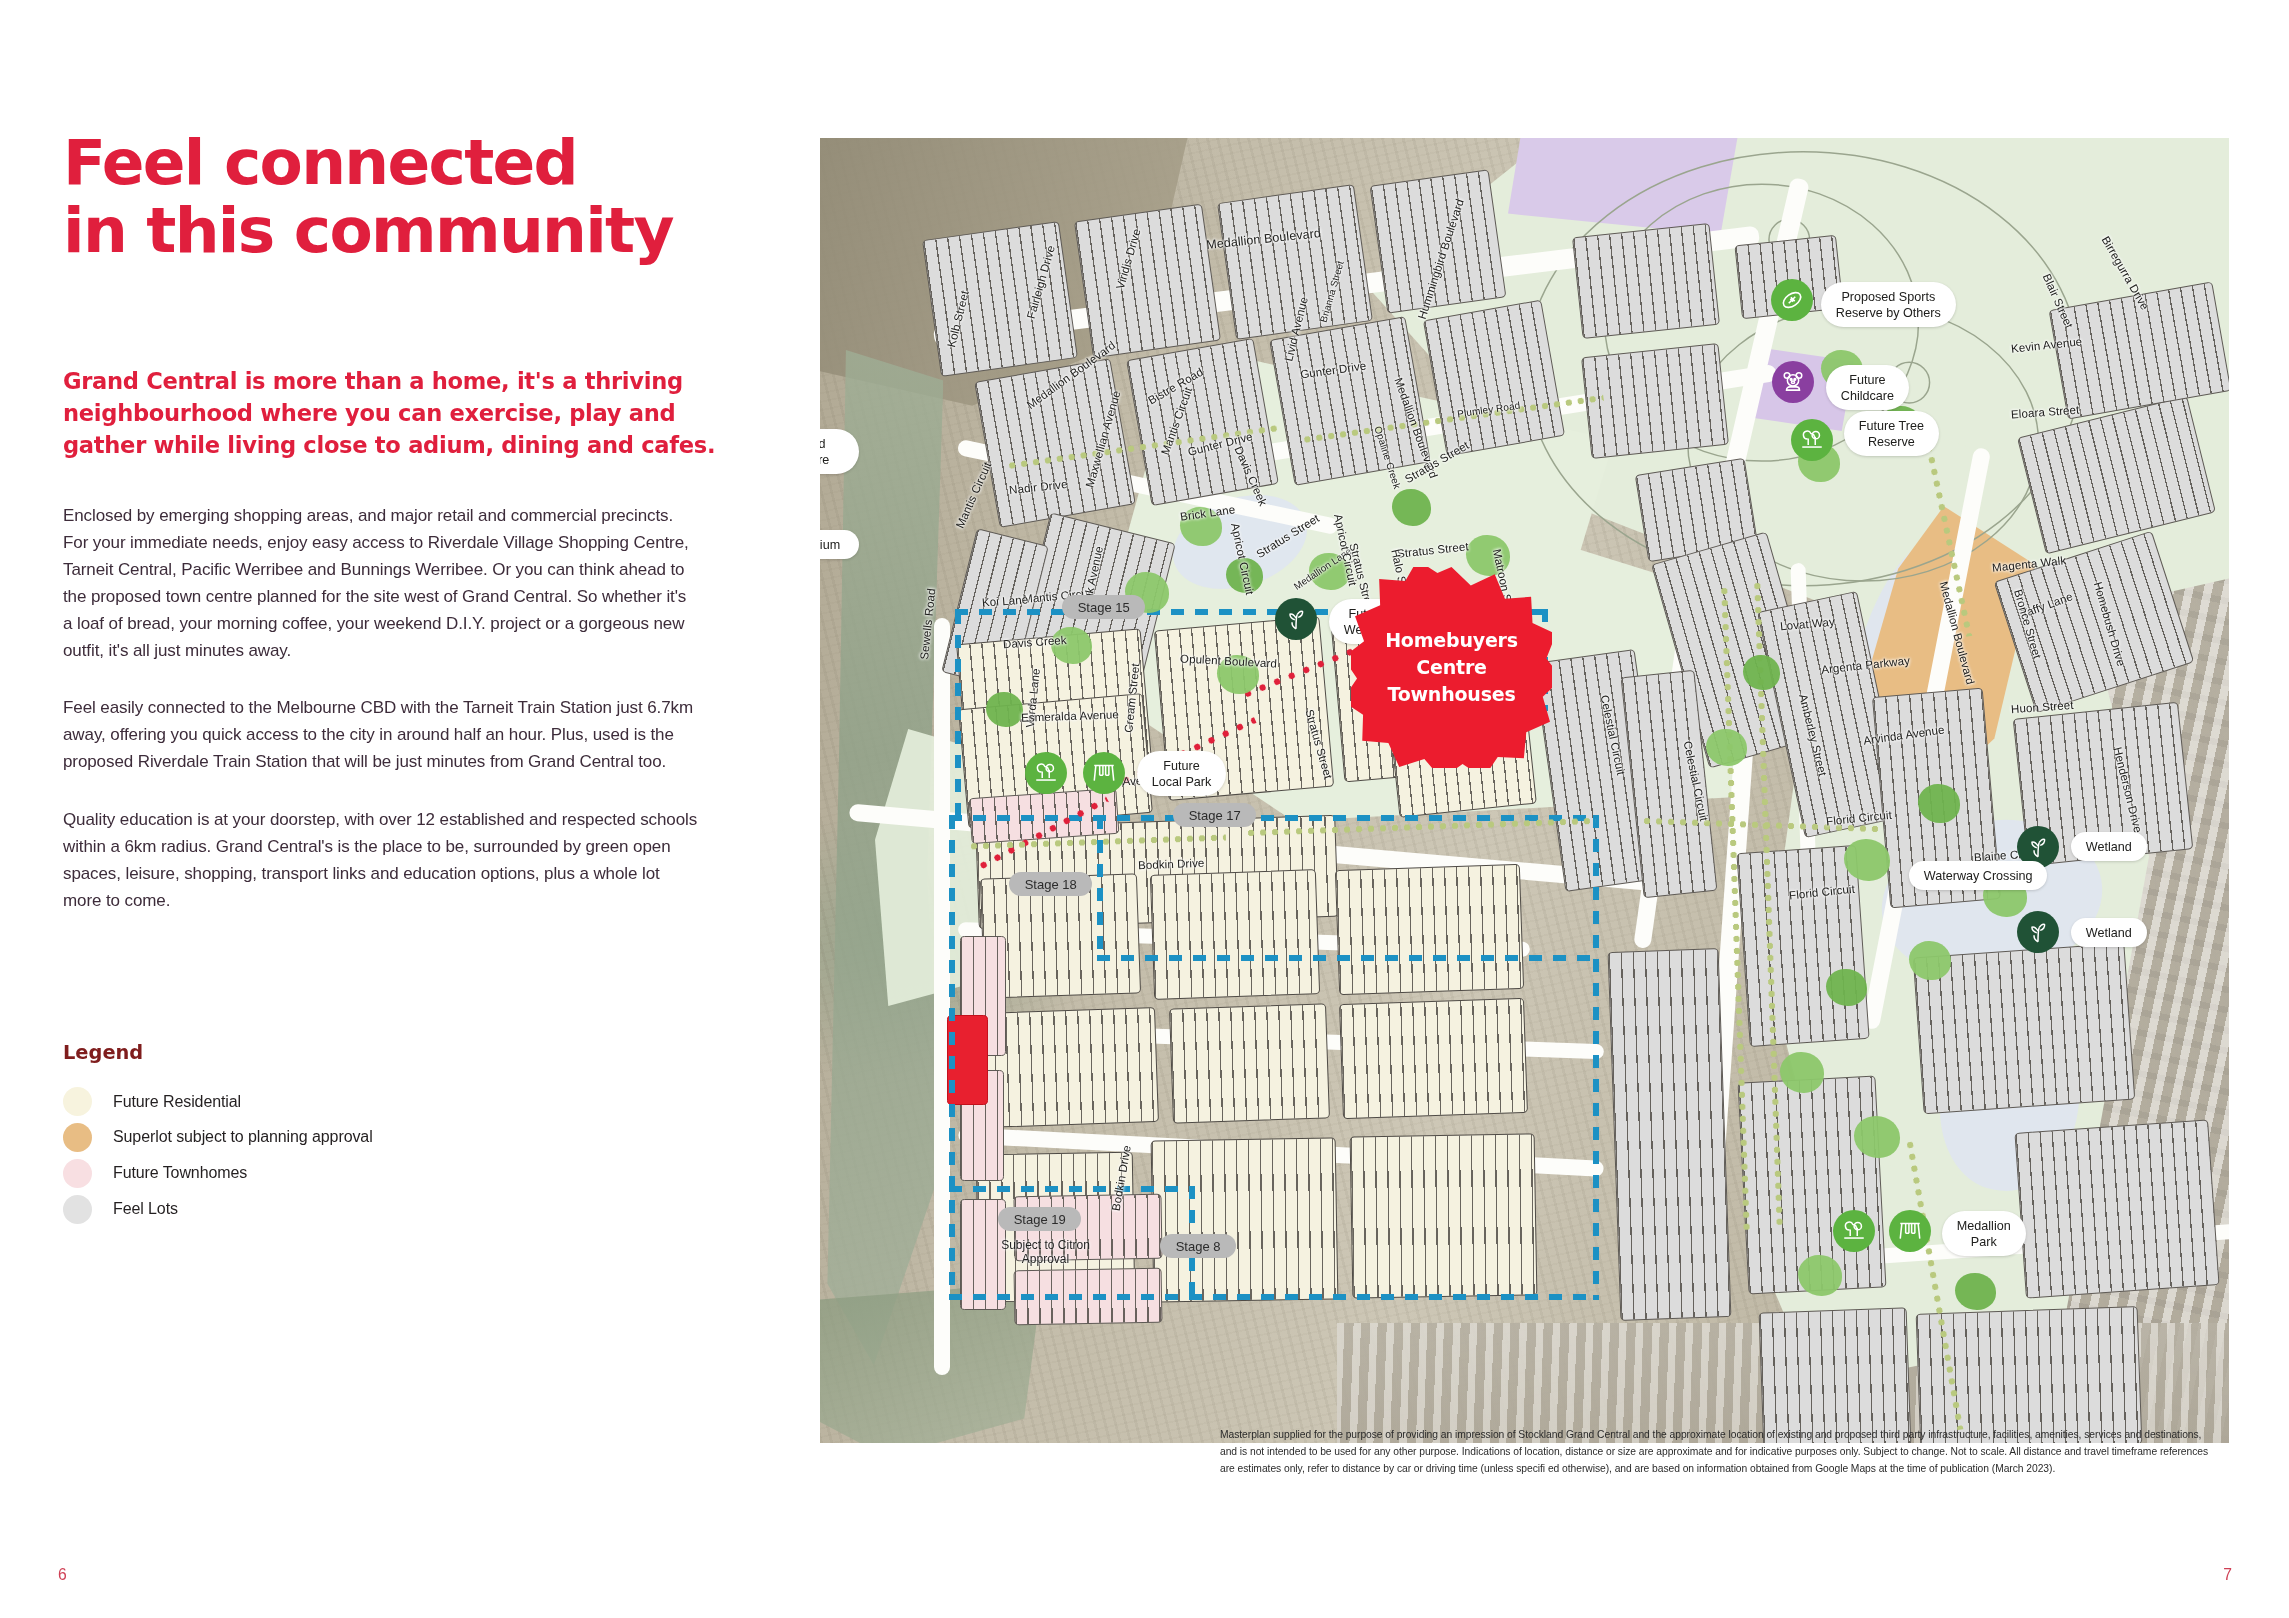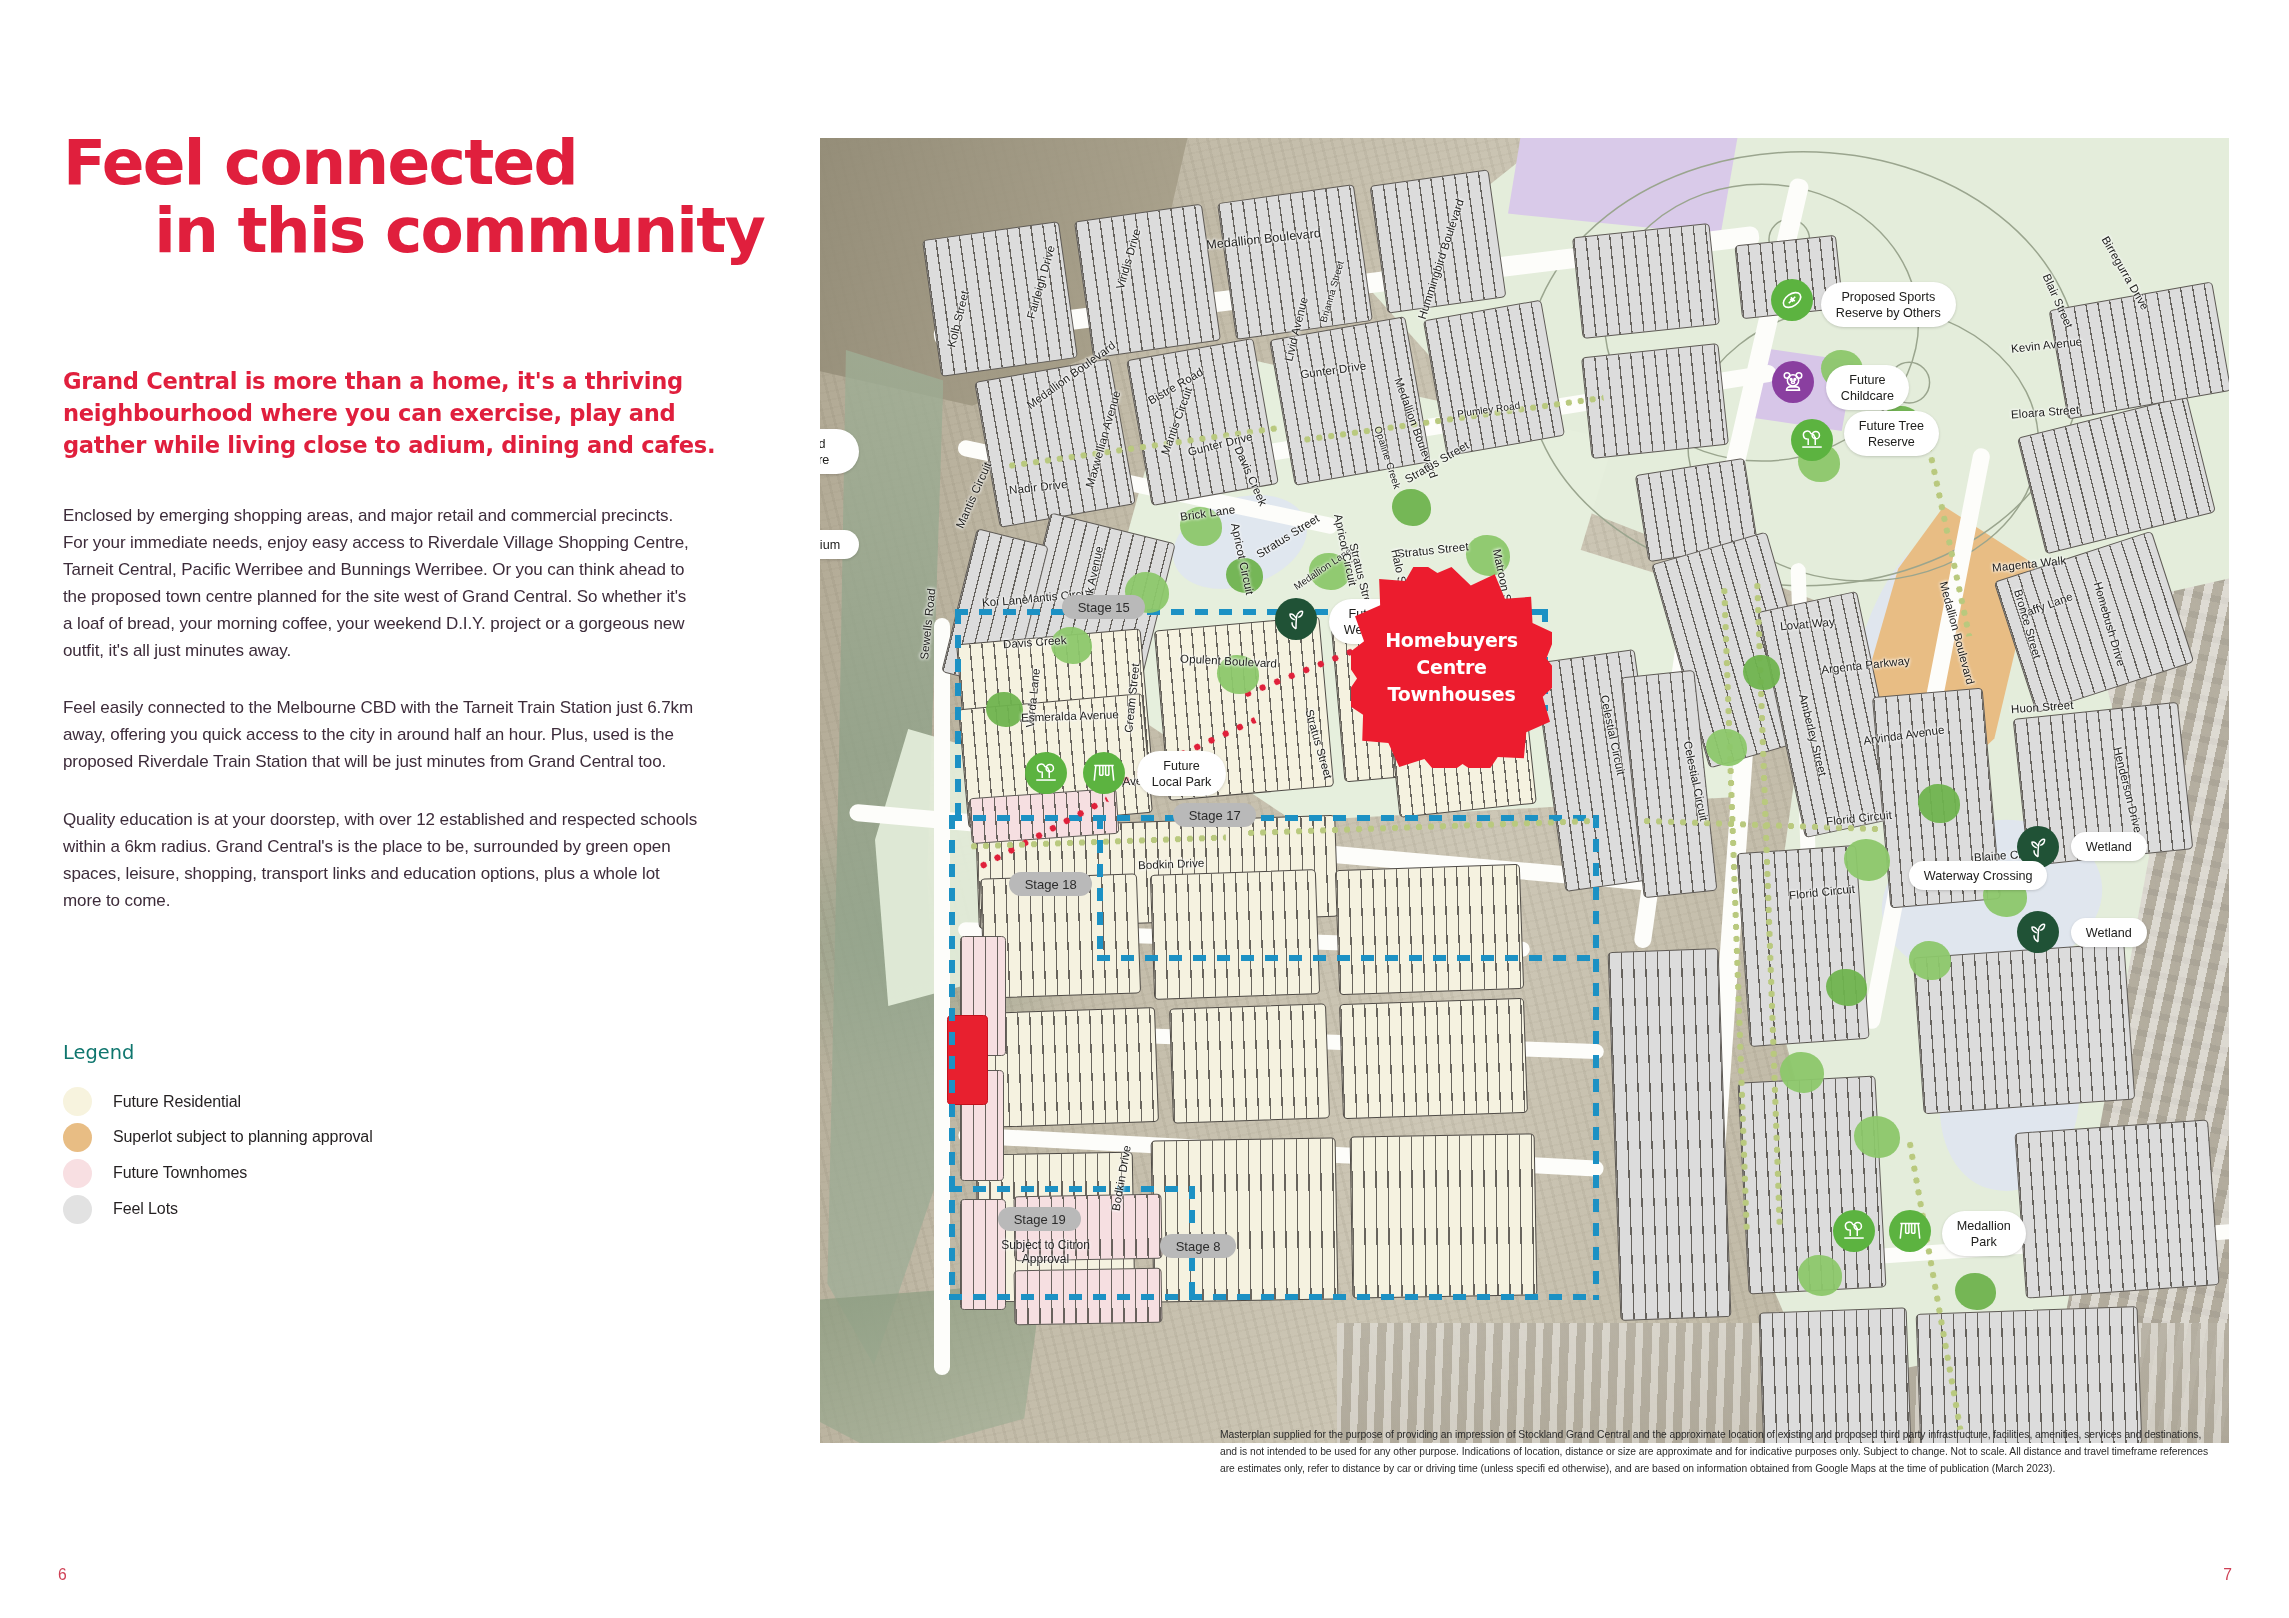--- a/index.html
+++ b/index.html
@@ -16,21 +16,21 @@
 
   .headline {
     font-family: "DejaVu Sans", sans-serif;
     font-weight: 700;
     font-size: 63px;
     line-height: 1.08;
     letter-spacing: -1.7px;
     color: #e01f3d;
     margin-bottom: 100px;
   }
-  .headline .l2 { display: block; text-align: right; }
+  .headline .l2 { display: block; }
 
   .subhead {
     font-family: "DejaVu Sans", sans-serif;
     font-weight: 700;
     font-size: 22.6px;
     line-height: 1.42;
     letter-spacing: -0.3px;
     color: #e01f3d;
     margin-bottom: 42px;
     max-width: 674px;
@@ -42,23 +42,23 @@
     color: #3d2c3a;
     max-width: 637px;
     margin-bottom: 31px;
     letter-spacing: -0.1px;
   }
 
   
   .legend { position: absolute; left: 63px; top: 1041px; width: 480px; }
   .legend-title {
     font-family: "DejaVu Sans", sans-serif;
-    font-weight: 400;
+    font-weight: 700;
     font-size: 19.4px;
-    color: #0f766e;
+    color: #7f1d1d;
     margin-bottom: 20px;
   }
   .legend-row {
     display: flex; align-items: center;
     height: 35px; margin-bottom: 0.9px;
   }
   .legend-swatch {
     width: 29px; height: 29px; border-radius: 50%;
     flex: 0 0 29px; margin-right: 21px;
   }

